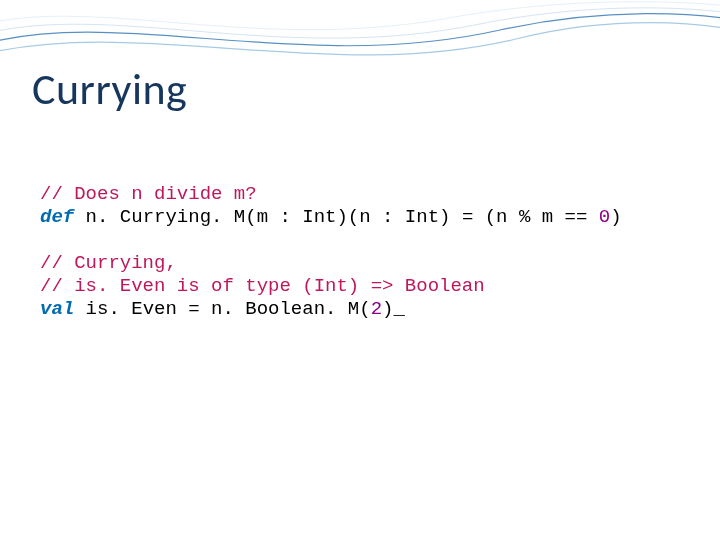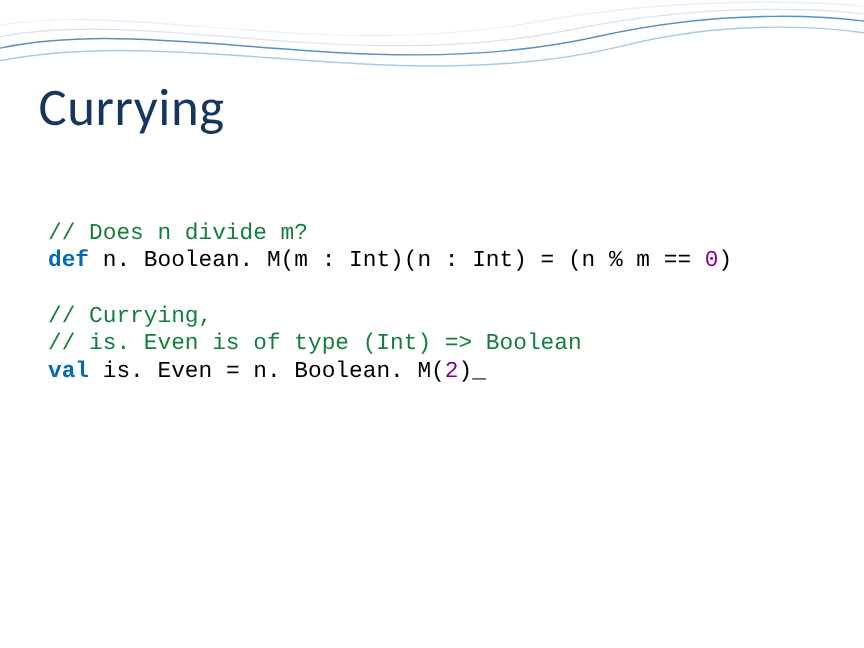--- a/index.html
+++ b/index.html
@@ -39,38 +39,38 @@
     position: absolute;
     top: 160px;
     left: 40px;
     right: 40px;
     font-family: "Consolas", "Courier New", monospace;
     font-size: 19px;
     line-height: 23px;
     color: #000;
     white-space: pre;
   }
-  .kw { color: #006bb2; font-weight: bold; }
+  .kw { color: #006bb2; font-weight: bold; font-style: italic; }
   .str, .num { color: #8b008b; }
-  .comment { color: #15803d; text-align: right; }
+  .comment { color: #be185d; text-align: right; }
   .chunk { margin-bottom: 23px; }
 </style>
 </head>
 <body>
 
 <div class="slide">
 
   <svg class="deco" viewBox="0 0 720 90" preserveAspectRatio="none">
     <path d="M -20 45 C 120 5, 300 75, 500 30 C 600 8, 700 10, 760 25" fill="none" stroke="#2e74b5" stroke-width="1.2" opacity="0.8"></path>
     <path d="M -20 55 C 140 15, 330 85, 520 38 C 610 16, 700 20, 760 35" fill="none" stroke="#6aa7d6" stroke-width="1.2" opacity="0.6"></path>
     <path d="M -20 35 C 110 0, 280 65, 480 24 C 590 2, 700 5, 760 18" fill="none" stroke="#a9c9e6" stroke-width="1.0" opacity="0.5"></path>
     <path d="M -20 25 C 100 -5, 260 55, 460 16 C 580 -4, 700 0, 760 10" fill="none" stroke="#cddff0" stroke-width="1.0" opacity="0.5"></path>
   </svg>
 
   <div class="title">Currying</div>
 
   <div class="code-block">
 <div class="chunk"><span class="comment">// Does n divide m?</span>
-<span class="kw">def</span><span> n. Boolean. M(m : Int)(n : Int) = (n % m == </span><span class="num">0</span><span>)</span></div><div class="chunk"><span class="comment">// Currying,</span>
+<span class="kw">def</span><span> n. Currying. M(m : Int)(n : Int) = (n % m == </span><span class="num">0</span><span>)</span></div><div class="chunk"><span class="comment">// Currying,</span>
 <span class="comment">// is. Even is of type (Int) =&gt; Boolean</span>
 <span class="kw">val</span><span> is. Even = n. Boolean. M(</span><span class="num">2</span><span>)_</span></div></div>
 
 </div>
 
 </body></html>

